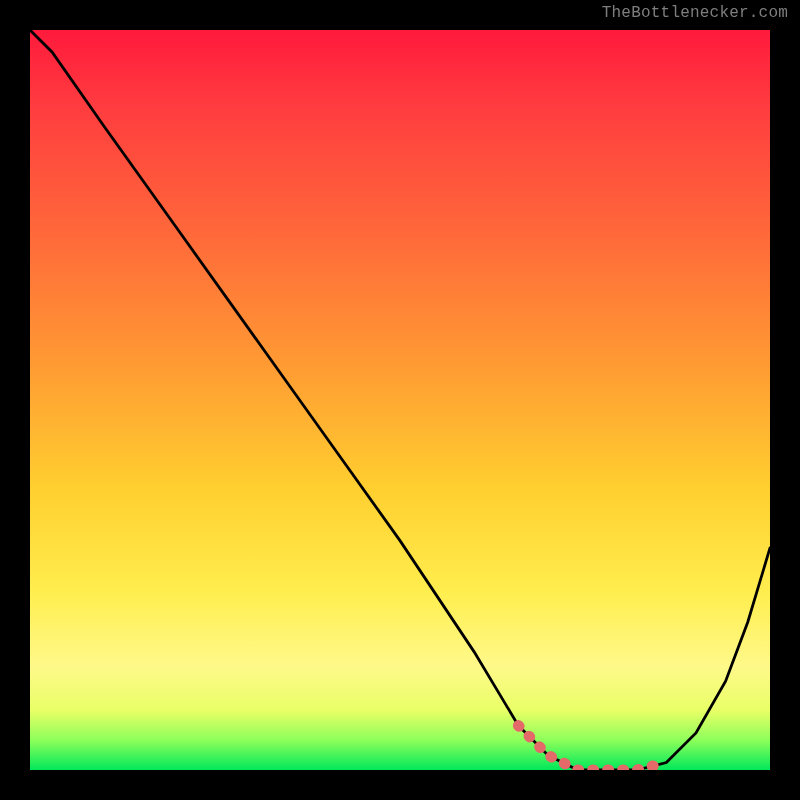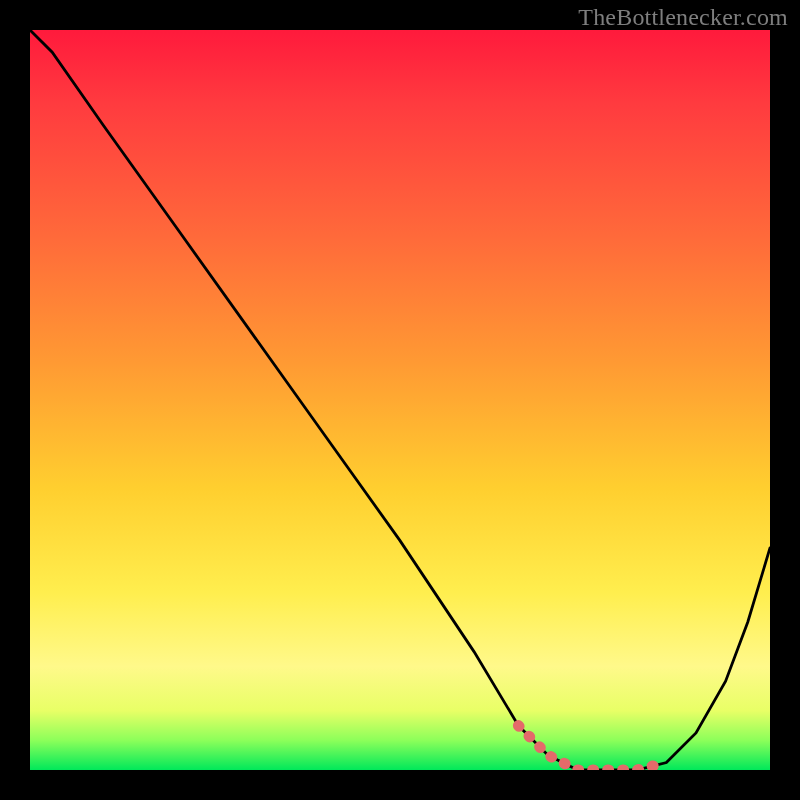--- a/index.html
+++ b/index.html
@@ -8,22 +8,22 @@
     position: relative;
     width: 800px;
     height: 800px;
     background: #000;
   }
   .attribution {
     position: absolute;
     top: 4px;
     right: 12px;
     color: #7e7e7e;
-    font-family: Liberation Serif, serif;
-    font-size: 24px;
+    font-family: Liberation Mono, monospace;
+    font-size: 16px;
     letter-spacing: 0.2px;
   }
   .plot-area {
     position: absolute;
     left: 30px;
     top: 30px;
     width: 740px;
     height: 740px;
   }
   .gradient {

